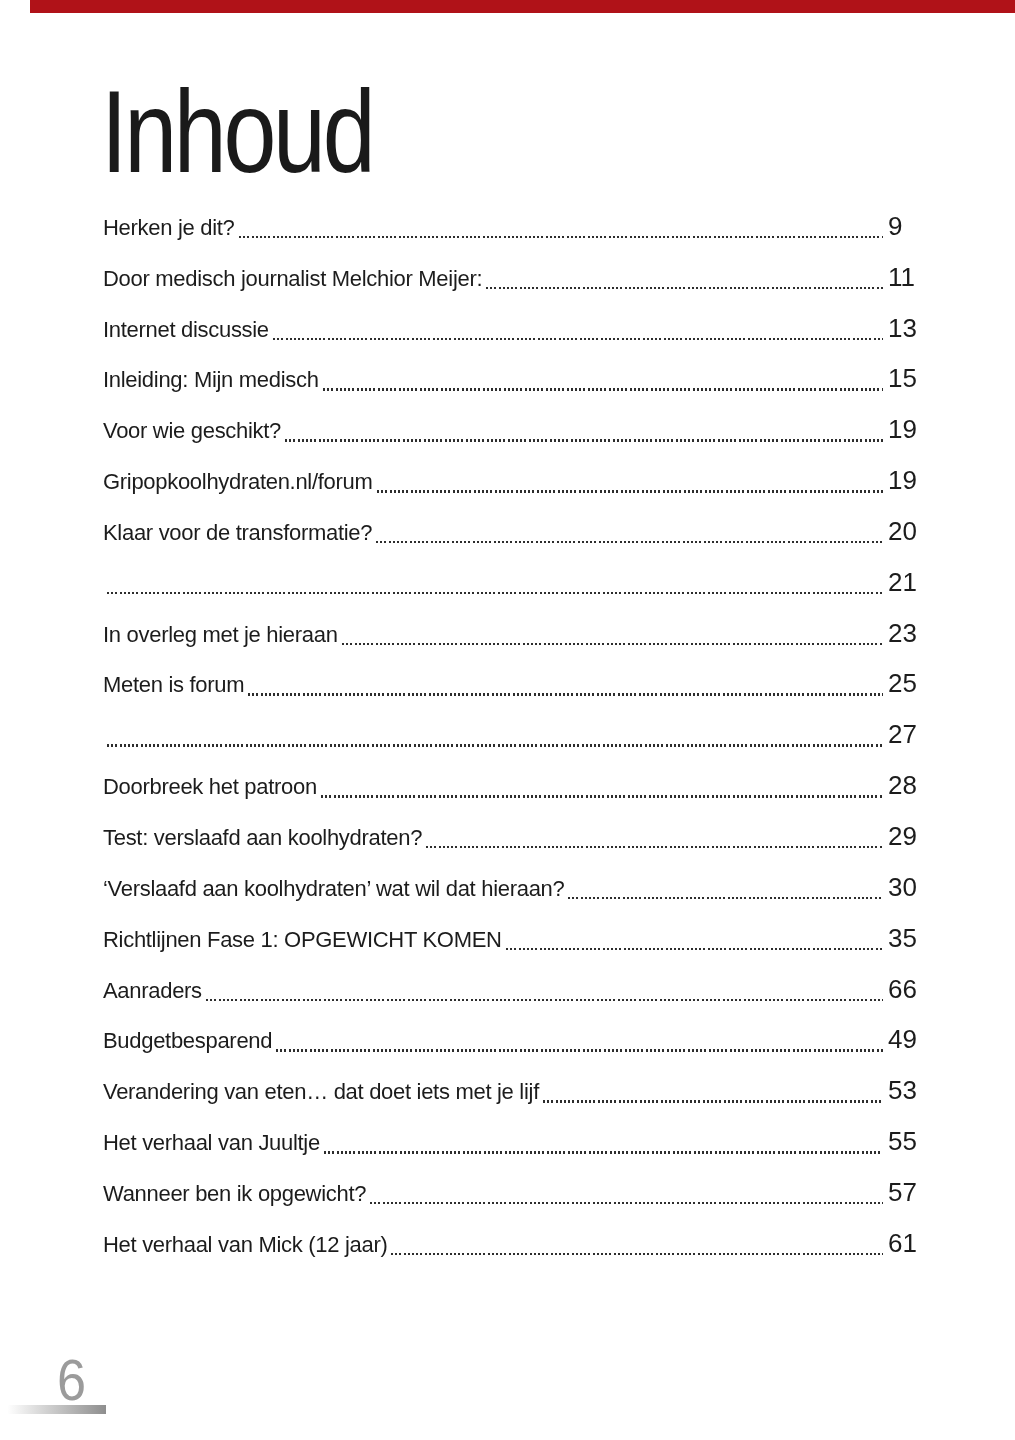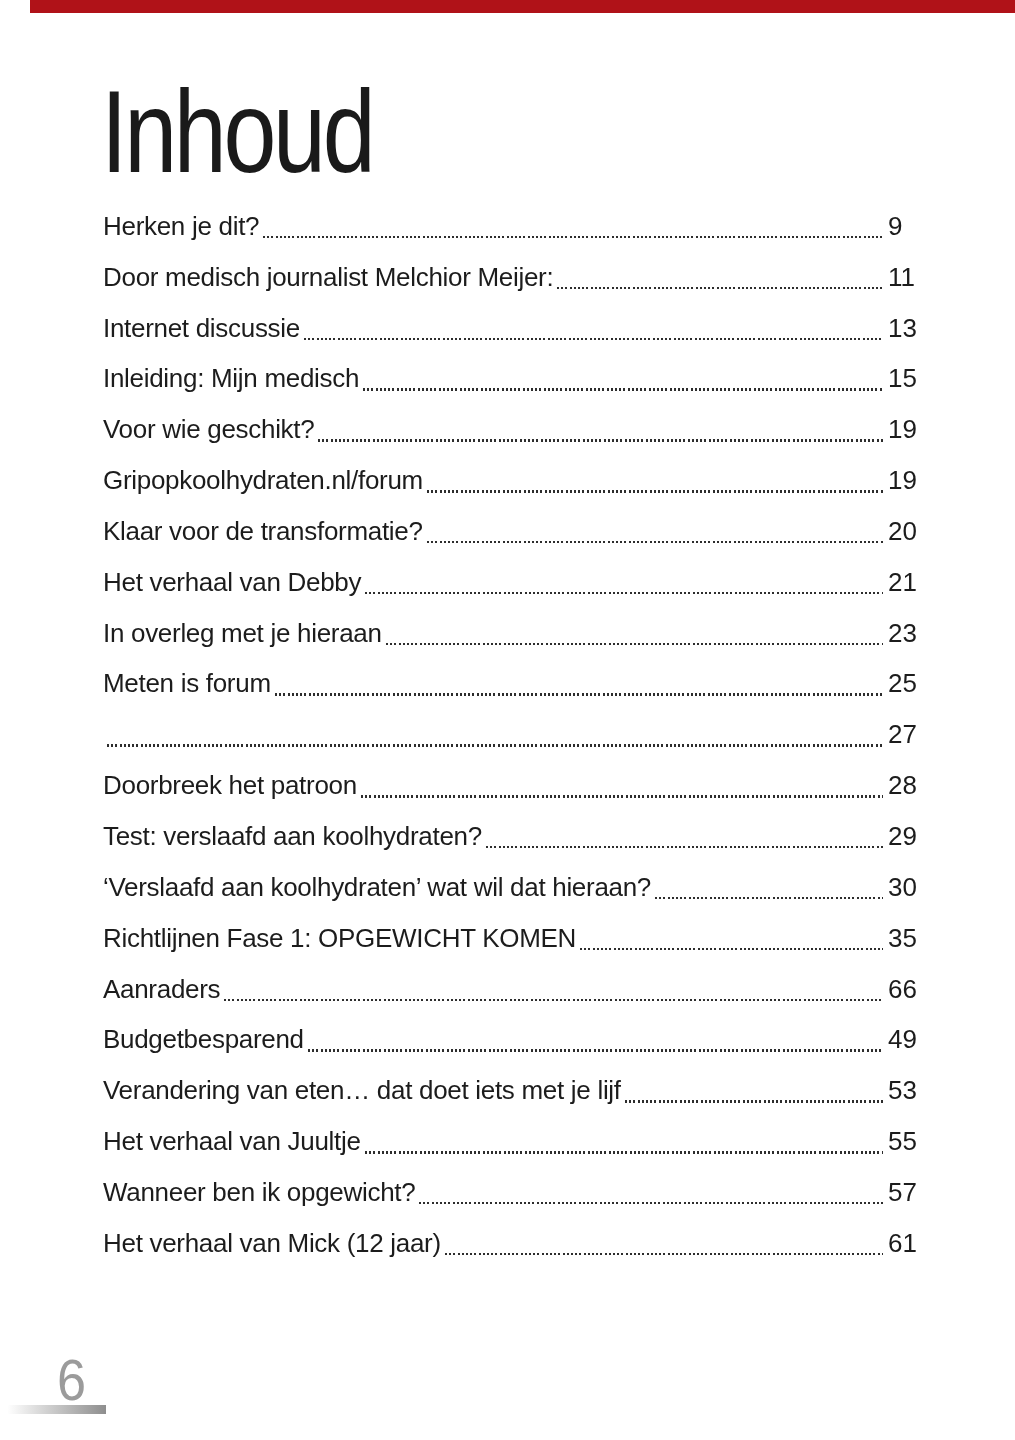--- a/index.html
+++ b/index.html
@@ -44,21 +44,21 @@
     width: 815px;
   }
   .row {
     display: flex;
     align-items: flex-end;
     height: 50.85px;
     padding-bottom: 17px;
     box-sizing: border-box;
   }
   .label {
-    font-size: 26px;
+    font-size: 22px;
     line-height: 1;
     letter-spacing: -0.3px;
     white-space: nowrap;
     color: #1c1c1c;
     flex: 0 0 auto;
   }
   .leader {
     flex: 1 1 auto;
     align-self: flex-end;
     height: 2.5px;
@@ -137,21 +137,20 @@
     <span class="num">19</span>
   </div>
 
   <div class="row">
     <span class="label">Klaar voor de transformatie?</span>
     <span class="leader"></span>
     <span class="num">20</span>
   </div>
 
   <div class="row">
-    <span class="label">Het verhaal van Debby</span>
     <span class="leader"></span>
     <span class="num">21</span>
   </div>
 
   <div class="row">
     <span class="label">In overleg met je hieraan</span>
     <span class="leader"></span>
     <span class="num">23</span>
   </div>
 

